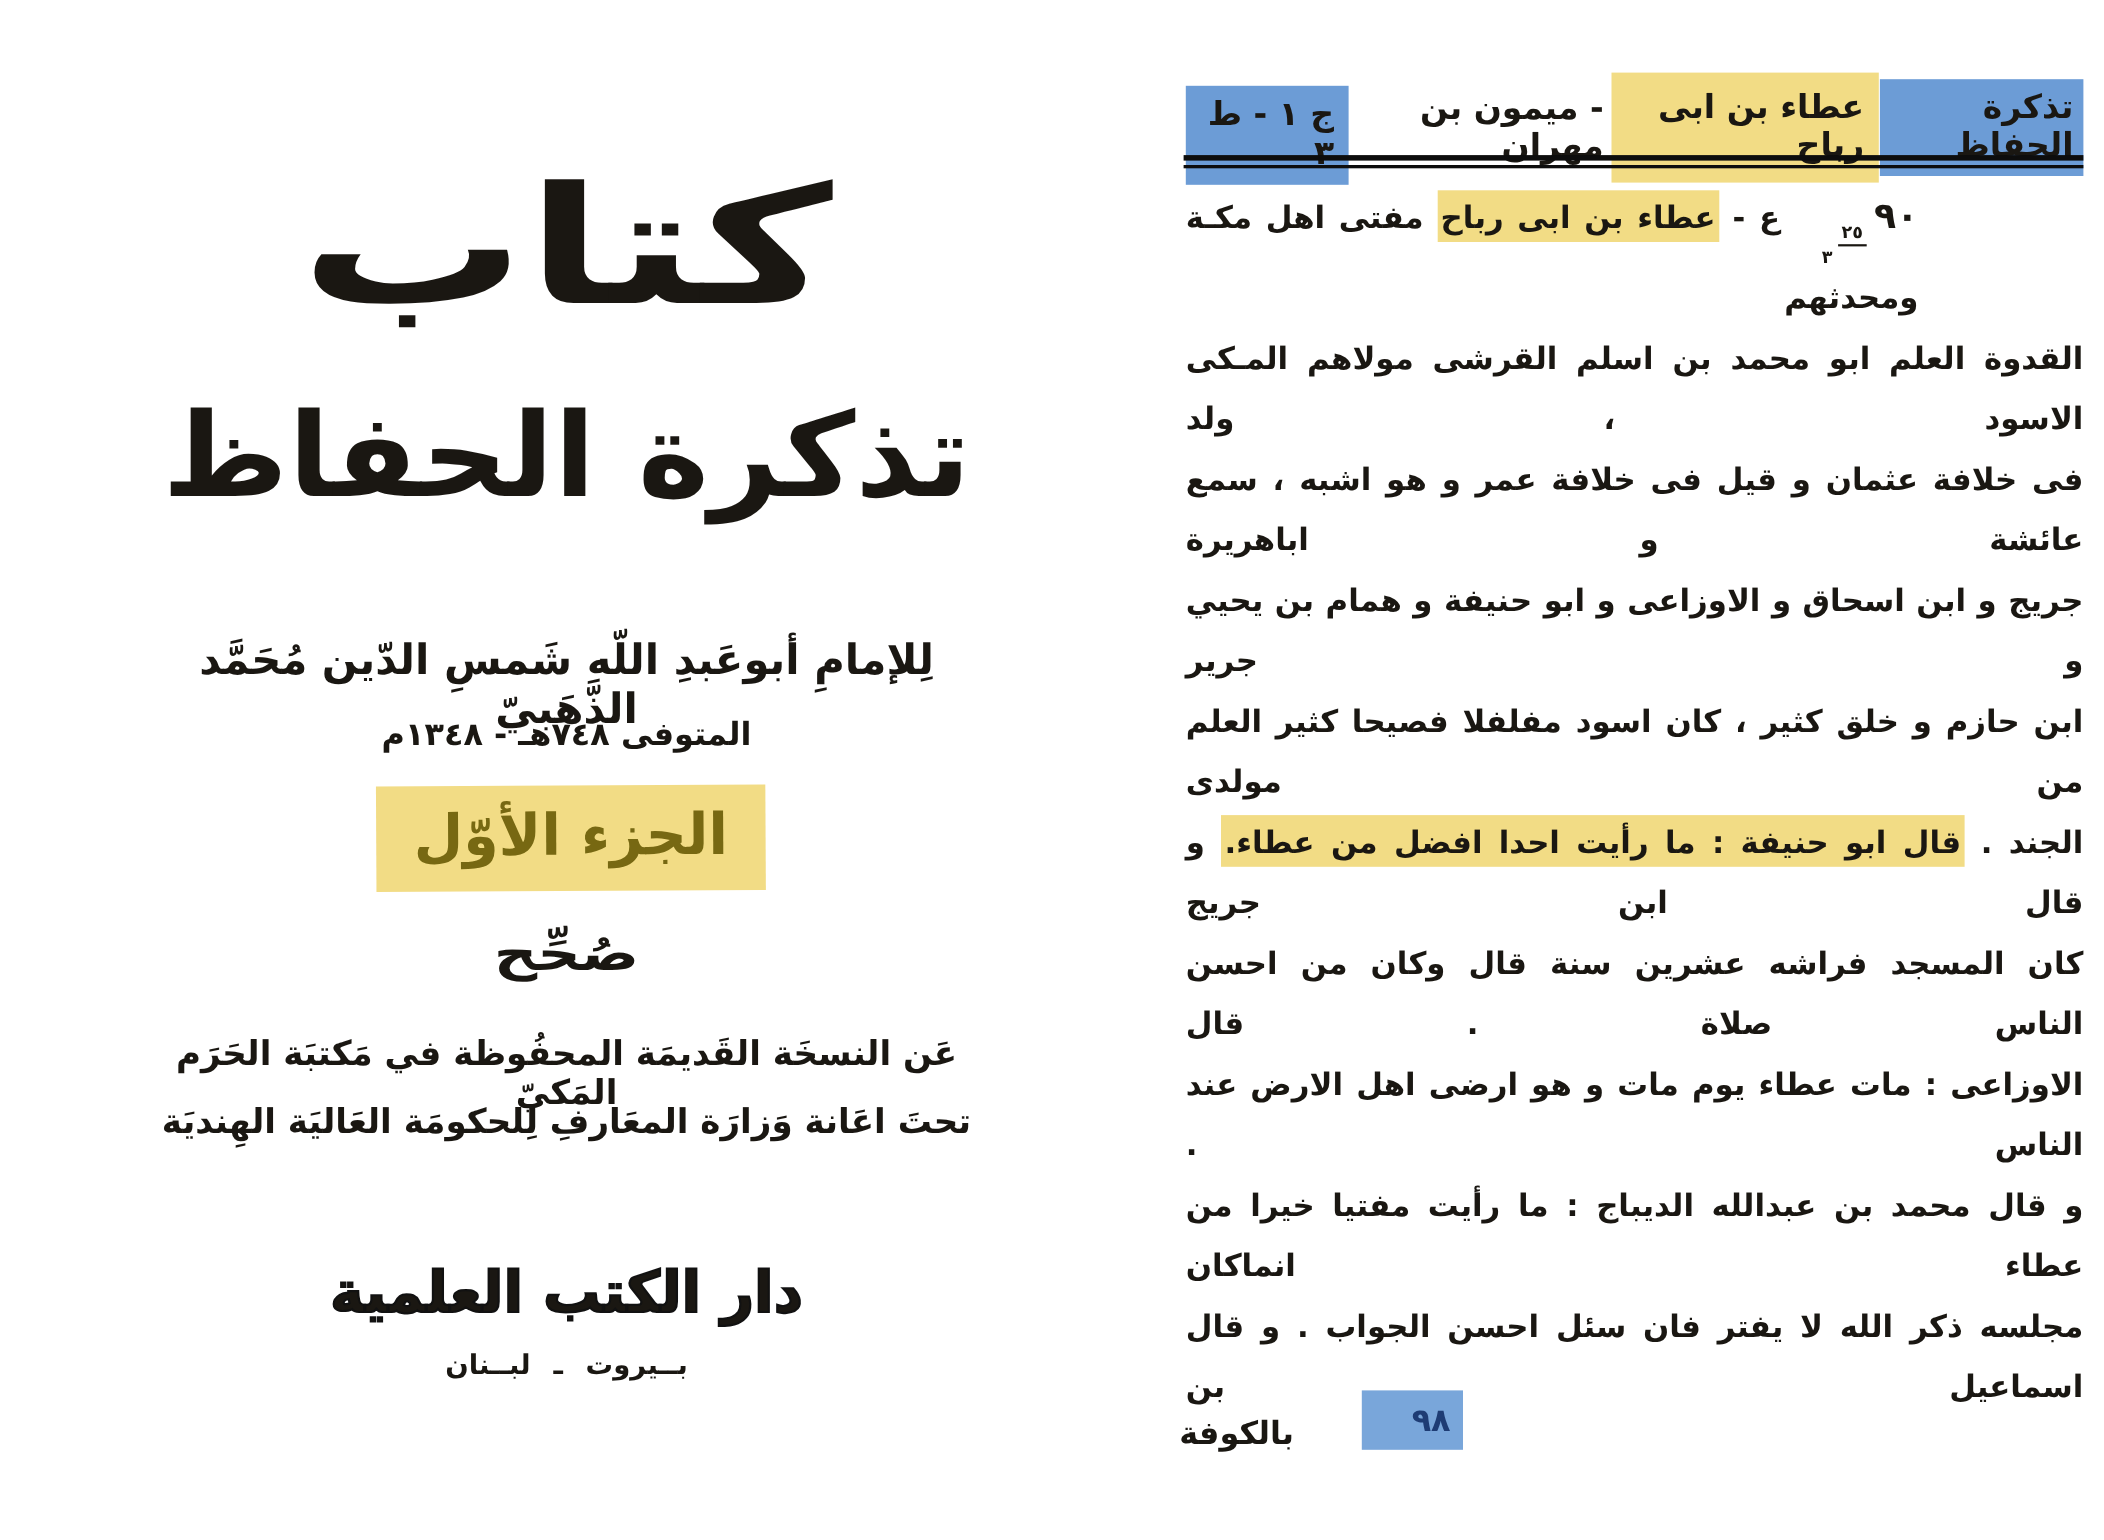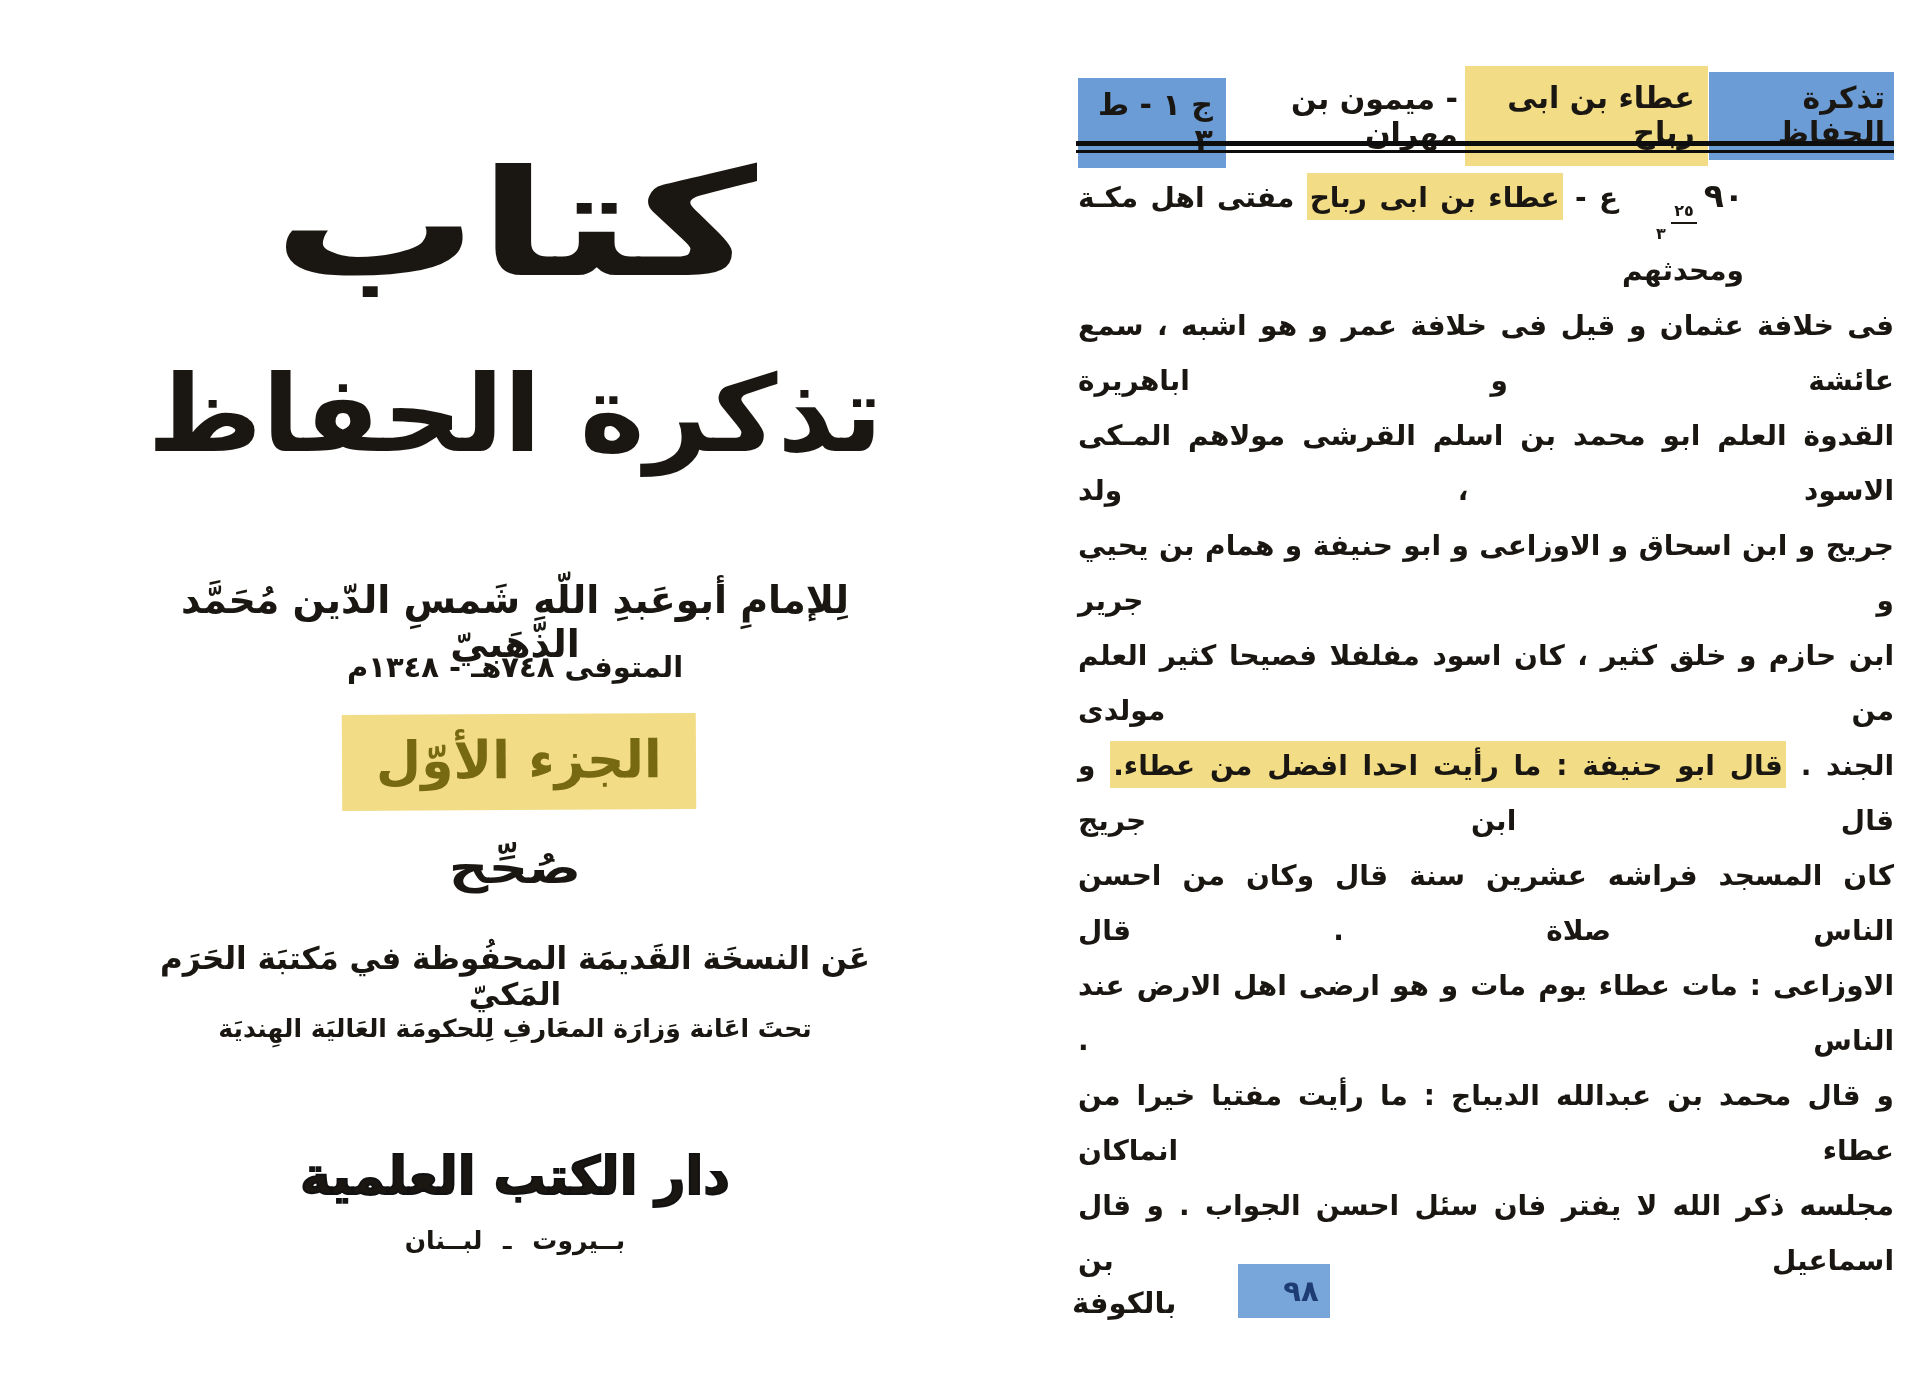--- a/index.html
+++ b/index.html
@@ -12,21 +12,21 @@
   .lp-el{position:absolute;left:0;right:0;text-align:center;}
   .book-word{top:128px;font-size:148px;font-weight:bold;line-height:1.3;transform:scaleX(1.38);transform-origin:center;}
   .book-title{top:338px;font-size:106px;font-weight:bold;line-height:1.45;transform:scaleX(1.04);transform-origin:center;}
   .author-line{top:578px;font-size:38px;font-weight:bold;}
   .death-line{top:650px;font-size:29px;font-weight:bold;}
   .volume-wrap{top:714px;}
   .volume-box{display:inline-block;background:var(--yellow);color:var(--olive);
     font-size:52px;font-weight:bold;padding:16px 34px 20px;transform:translateX(4px) rotate(-.3deg);}
   .corrected{top:842px;font-size:44px;font-weight:bold;transform:scaleX(1.25);transform-origin:center;}
   .note1{top:940px;font-size:31px;font-weight:bold;}
-  .note2{top:1002px;font-size:25px;font-weight:bold;margin-top:12px;}
+  .note2{top:1002px;font-size:31px;font-weight:bold;}
   .publisher{top:1146px;font-size:52px;font-weight:bold;-webkit-text-stroke:2px #111;letter-spacing:-1px;}
   .pub-city{top:1226px;font-size:25px;font-weight:bold;word-spacing:12px;}
   
   .right-page{position:absolute;left:1078px;top:0;width:816px;height:1400px;direction:rtl;}
   .running-header{position:absolute;top:64px;left:0;right:0;display:flex;justify-content:space-between;
     align-items:center;font-size:30px;font-weight:bold;}
   .hgroup{display:inline-flex;align-items:center;}
   .hl-box-b{background:var(--blue);padding:8px 9px 10px;}
   .hl-box-y{background:var(--yellow);padding:14px 13px 16px;margin:0 1px;}
   .hdr-name2{padding:0 6px;}
@@ -75,22 +75,22 @@
       </span>
       <span class="hdr-vol">ج ١ - ط ٣</span>
     </div>
     <div class="header-rule"></div>
 
     <div class="body-lines">
         <div class="bline indent1"><span class="num">٩٠</span><span class="frac">
             <span>٢٥</span>
             <span>٣</span>
           </span><span>ع - </span><span class="hy">عطاء بن ابى رباح</span><span> مفتى اهل مكـة ومحدثهم</span></div>
+        <div class="bline"><span>القدوة العلم ابو محمد بن اسلم القرشى مولاهم المـكى الاسود ، ولد</span></div>
         <div class="bline"><span>فى خلافة عثمان و قيل فى خلافة عمر و هو اشبه ، سمع عائشة و اباهريرة</span></div>
-        <div class="bline"><span>القدوة العلم ابو محمد بن اسلم القرشى مولاهم المـكى الاسود ، ولد</span></div>
         <div class="bline"><span>جريج و ابن اسحاق و الاوزاعى و ابو حنيفة و همام بن يحيي و جرير</span></div>
         <div class="bline"><span>ابن حازم و خلق كثير ، كان اسود مفلفلا فصيحا كثير العلم من مولدى</span></div>
         <div class="bline"><span>الجند . </span><span class="hy">قال ابو حنيفة : ما رأيت احدا افضل من عطاء.</span><span> و قال ابن جريج</span></div>
         <div class="bline"><span>كان المسجد فراشه عشرين سنة قال وكان من احسن الناس صلاة . قال</span></div>
         <div class="bline"><span>الاوزاعى : مات عطاء يوم مات و هو ارضى اهل الارض عند الناس .</span></div>
         <div class="bline"><span>و قال محمد بن عبدالله الديباج : ما رأيت مفتيا خيرا من عطاء انماكان</span></div>
         <div class="bline"><span>مجلسه ذكر الله لا يفتر فان سئل احسن الجواب . و قال اسماعيل بن</span></div>
         <div class="bline"></div>
       </div>
 

